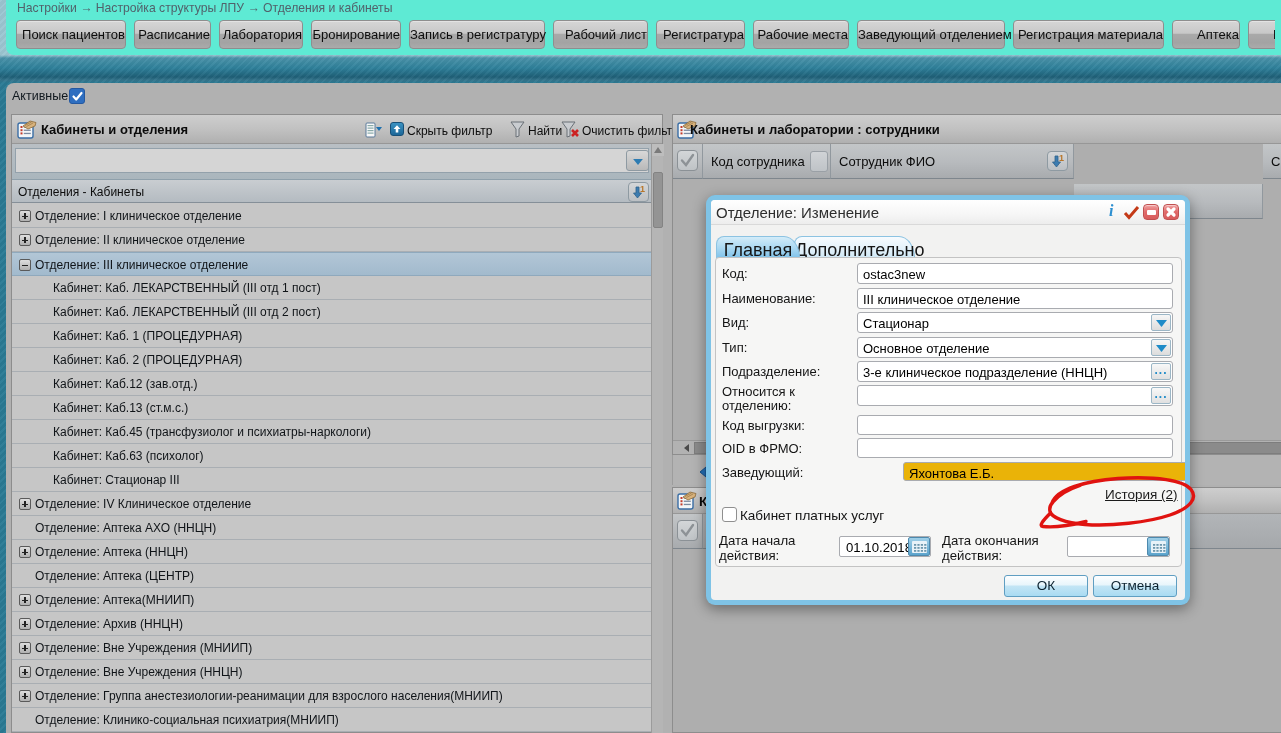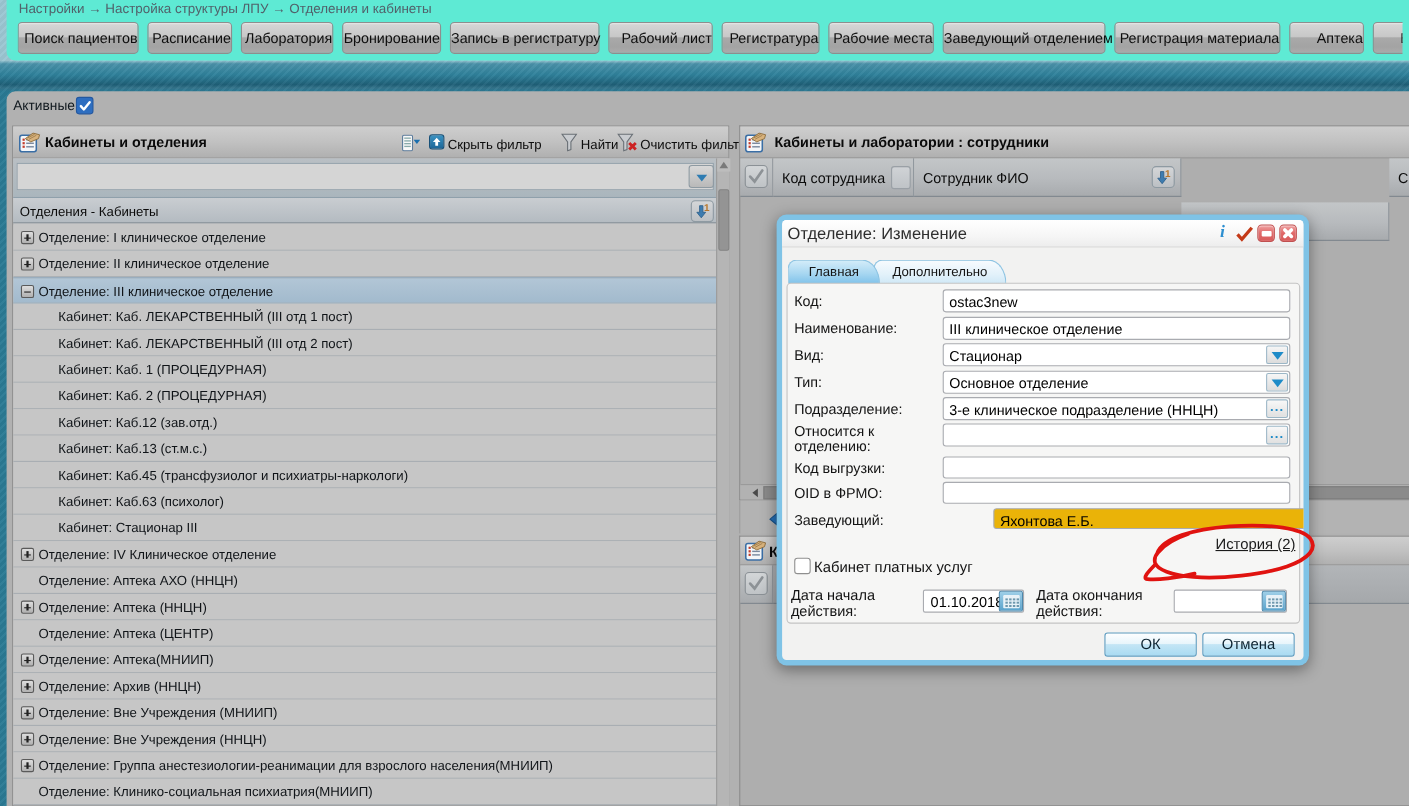--- a/index.html
+++ b/index.html
@@ -60,21 +60,21 @@
      background:linear-gradient(180deg,#dedede,#b0b0b0); }
   .expander:before { content:""; position:absolute; left:2px; top:4.5px; width:6px; height:1.6px; background:#222; }
   .expander.plus:after { content:""; position:absolute; left:4.2px; top:2.3px; width:1.6px; height:6px; background:#222; }
   #lscroll { left:639px; top:29px; width:12px; height:589px; background:#b5b5b5; border-left:1px solid #9b9b9b; }
   #lscrollup { position:absolute; left:0px; top:0px; width:12px; height:12px; background:#bdbdbd; }
   #lthumb { position:absolute; left:1px; top:28px; width:10px; height:56px; background:#949494; border:1px solid #838383; border-radius:2px; }
 
   
   #rp1 { left:666px; top:31px; width:609px; height:341px; border:1px solid #8d8d8d; border-right:none; background:#aeaeae; }
   #rp1head { left:0; top:0; width:608px; height:29px; }
-  #rp1head .ttl { position:absolute; left:31px; top:7px; font-size:13px; font-weight:bold; color:#0a0a0a; }
+  #rp1head .ttl { position:absolute; left:17px; top:7px; font-size:13px; font-weight:bold; color:#0a0a0a; }
   .th { position:absolute; top:29px; height:35px; background:linear-gradient(180deg,#c3c6c8 0%,#b7babd 55%,#a8abae 100%);
         border-right:1px solid #91989e; border-bottom:1px solid #7e868d; }
   .th .t { position:absolute; left:8px; top:10px; font-size:13px; color:#0c0c0c; white-space:nowrap; }
   #rhscroll { left:0; top:325px; width:608px; height:14px; background:#b2b2b2; border-top:1px solid #9a9a9a; }
   #rhthumb { position:absolute; left:21px; top:1px; width:588px; height:12px; background:#8b8b8b; border:1px solid #7d7d7d; }
   #rpager { left:666px; top:372px; width:609px; height:30px; background:#b3b3b3; border-left:1px solid #9d9d9d; }
 
   #rp2 { left:666px; top:404px; width:609px; height:246px; border:1px solid #8d8d8d; border-right:none; background:#aeaeae; }
   #rp2head { left:0; top:0; width:608px; height:26px; }
   .chkhdr { position:absolute; width:30px; background:linear-gradient(180deg,#c3c6c8,#a8abae); border-right:1px solid #91989e; border-bottom:1px solid #7e868d; }
@@ -83,21 +83,21 @@
 
   
   #dlg { left:706px; top:195px; width:484px; height:410px; background:#7fc3e6; border-radius:9px;
          box-shadow:0 4px 14px rgba(0,0,0,.4); }
   #dlginner { position:absolute; left:5px; top:5px; width:474px; height:400px; background:#f2f2f1; border-radius:4px; overflow:hidden; }
   #dlgtitle { position:absolute; left:0; top:0; width:474px; height:25px;
       background:linear-gradient(180deg,#ffffff,#f6f6f6 60%,#ededed);
       border-bottom:1px solid #d9d9d9; }
   #dlgtitle .t { position:absolute; left:5px; top:4px; font-size:15px; color:#2e2e2e; }
 
-  .tab { position:absolute; top:36px; height:22px; font-size:12px; color:#151515; text-align:center;
+  .tab { position:absolute; top:36px; height:22px; font-size:18px; color:#151515; text-align:center;
       border:1px solid #8cc3e2; border-bottom:none; border-radius:8px 16px 0 0 / 8px 22px 0 0; }
   #tab1 { left:5px; width:84px; background:linear-gradient(180deg,#d3ecf9,#a8d7f1 55%,#7fc2ea); font-weight:normal; }
   #tab2 { left:83px; width:121px; background:linear-gradient(180deg,#f7fbfe,#e2f1fa 60%,#cfe8f6); }
   .tab .t { position:relative; top:3px; }
 
   #groupbox { position:absolute; left:4px; top:57px; width:467px; height:310px; border:1px solid #c3c3c3; border-radius:4px; background:#f6f6f5; }
 
   .flabel { position:absolute; left:11px; font-size:13px; color:#141414; }
   .field { position:absolute; left:146px; width:316px; height:21px; background:#fff; border:1px solid #a9abb0; border-radius:3px; }
   .field .v { position:absolute; left:5px; top:3px; font-size:13px; color:#000; white-space:nowrap; }

